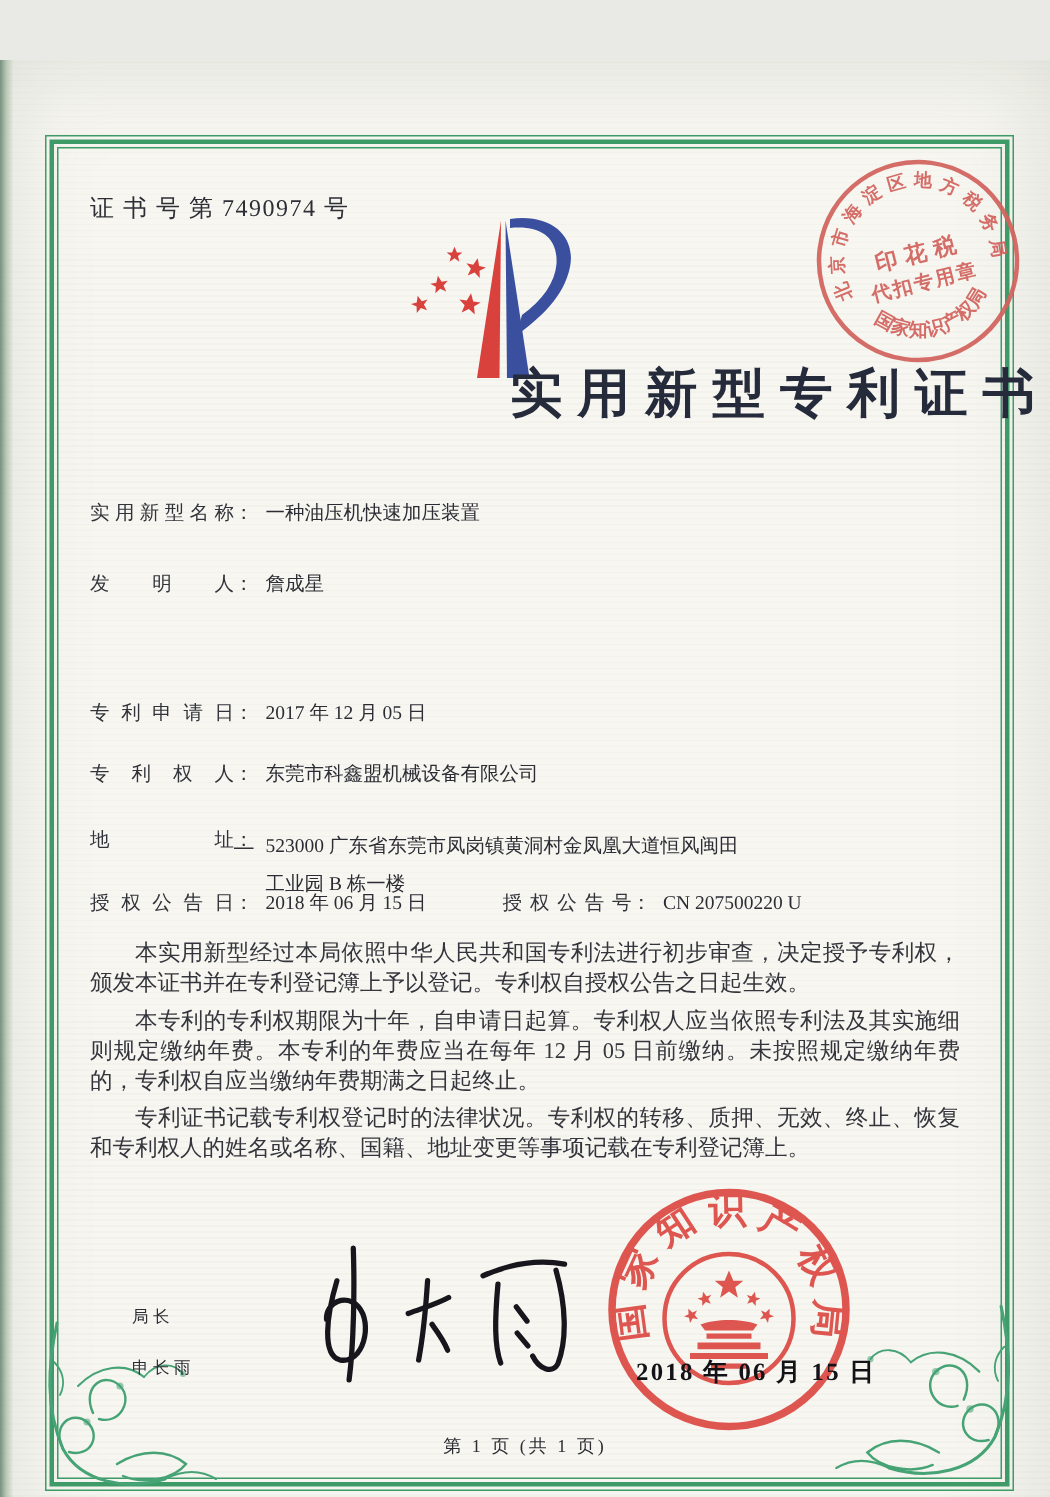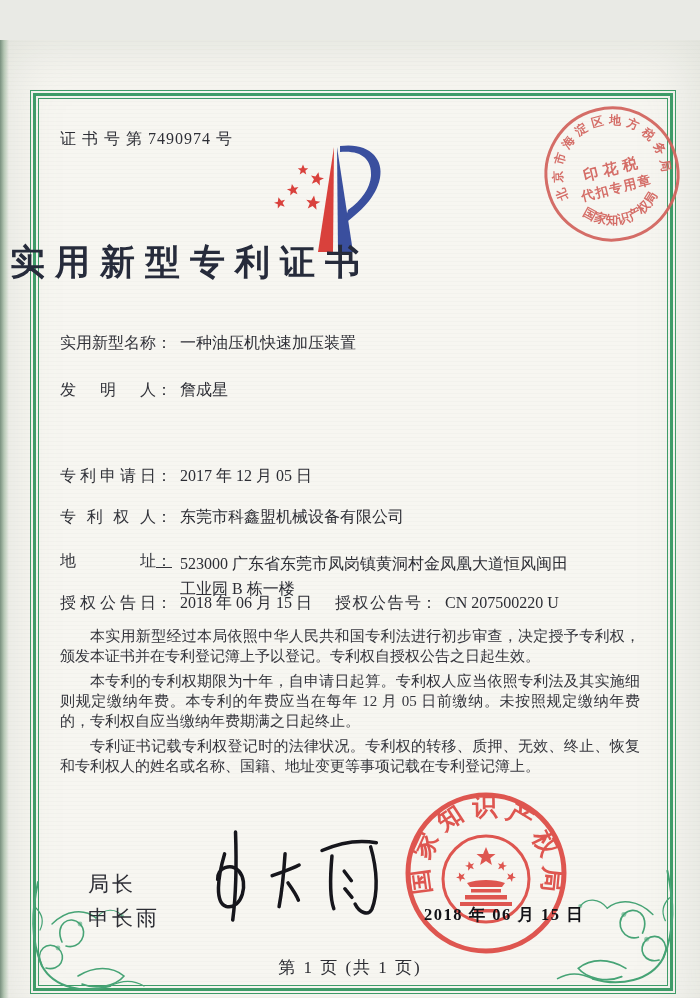--- a/index.html
+++ b/index.html
@@ -27,52 +27,52 @@
   .b-mid{left:33px;top:53px;right:27px;bottom:47px;border:3px solid #3e9b68;}
   .b-inner{left:38px;top:58px;right:32px;bottom:52px;border:1px solid #3e9b68;}
   .flourish{position:absolute;}
   .cert-no{
     position:absolute;left:60px;top:89px;
     font-size:16px;color:#2e2f36;letter-spacing:1px;
   }
   .logo{position:absolute;left:272px;top:96px;}
   .title{
     position:absolute;left:0;top:199px;width:700px;
-    text-align:left;font-size:35px;font-weight:700;
+    text-align:right;font-size:35px;font-weight:700;
     letter-spacing:10px;padding-left:10px;box-sizing:border-box;
     color:#262b3b;
   }
-  .row{position:absolute;left:60px;font-size:16px;color:#32333a;width:600px;}
+  .row{position:absolute;left:60px;font-size:13px;color:#32333a;width:600px;}
   .flabel{
     display:inline-block;width:96px;
     text-align:justify;text-align-last:justify;
     vertical-align:top;white-space:normal;
   }
   .fcolon{margin-right:8px;}
   .fvalue{color:#2c2d34;}
   .addr-val{display:inline-block;vertical-align:top;width:440px;line-height:25px;}
   .grant-right{position:absolute;left:275px;top:0;}
   .flabel-right{display:inline-block;width:86px;text-align:justify;text-align-last:justify;}
   .paras{
     position:absolute;left:60px;top:586px;width:580px;
     font-size:15px;line-height:20px;color:#34353c;
     text-align:justify;
   }
   .paras p{margin:0 0 5px 0;text-indent:2em;}
-  .official{position:absolute;left:88px;font-size:21px;letter-spacing:3px;color:#2c2d34;}
+  .official{position:absolute;left:88px;font-size:11px;letter-spacing:3px;color:#2c2d34;}
   .sig{position:absolute;left:196px;top:778px;transform:rotate(-2deg);}
   .seal{position:absolute;left:396px;top:743px;opacity:.93;}
   .seal-date{
     position:absolute;left:424px;top:864px;z-index:6;
     font-size:16.5px;letter-spacing:1.5px;color:#121217;font-weight:600;
   }
   .stamp{position:absolute;left:527px;top:49px;opacity:.92;}
   .footer{
     position:absolute;left:0;top:916px;width:700px;text-align:center;
-    font-size:17px;color:#2c2d33;letter-spacing:2px;
+    font-size:12px;color:#2c2d33;letter-spacing:2px;
   }
 </style>
 </head>
 <body>
 
 <div id="page">
 
   <div class="scan-edge"></div>
 
   <div class="b-outer"></div>

